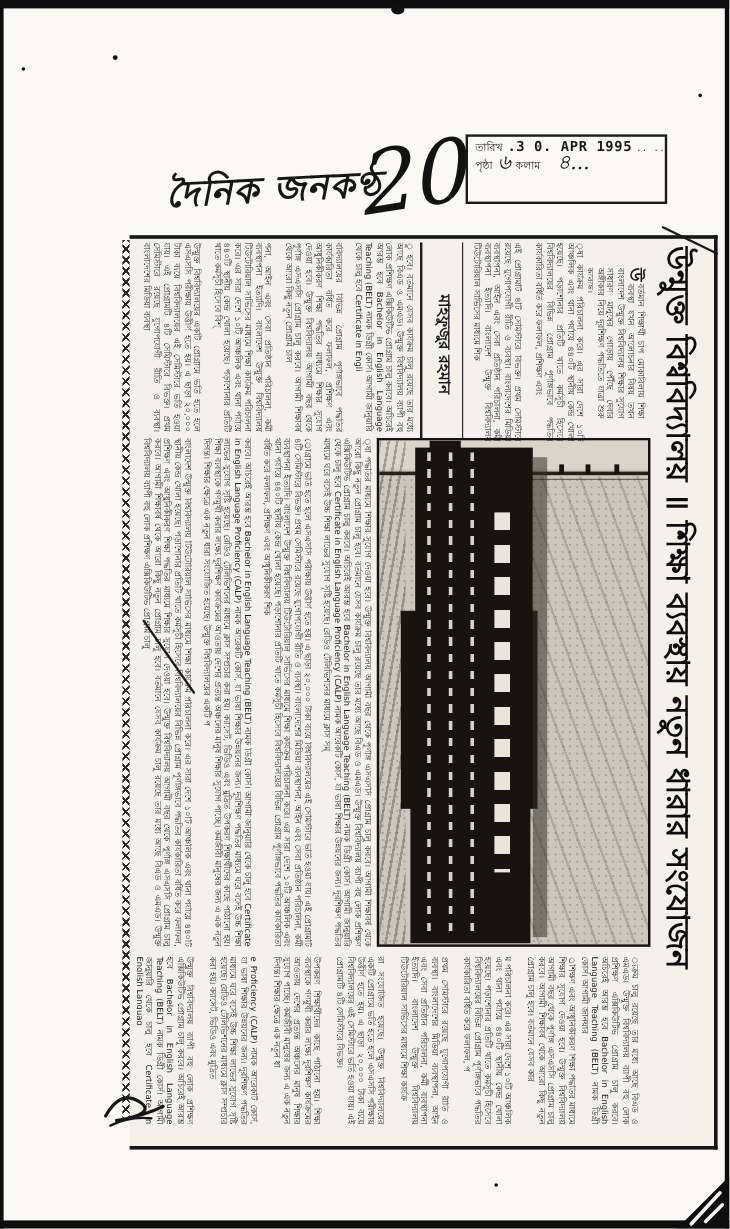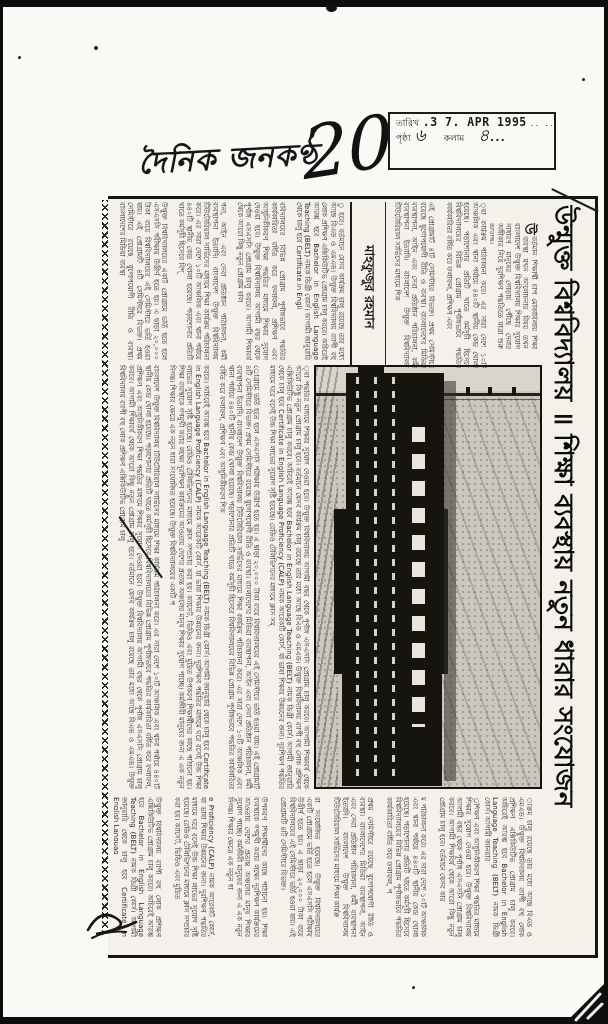--- a/index.html
+++ b/index.html
@@ -85,27 +85,27 @@
   <div class="edge" id="edge-top"></div>
   <div class="edge" id="edge-bottom"></div>
   <div class="edge" id="edge-left"></div>
   <div class="edge" id="edge-right"></div>
 
   <div id="masthead">দৈনিক জনকণ্ঠ</div>
   <div id="hand-number">20</div>
   <div id="stamp">
     <div class="stamp-row">
       <span class="stamp-label">তারিখ</span>
-      <span id="stamp-date-value">.3 7. APR 1995</span>
+      <span id="stamp-date-value">.3 0. APR 1995</span>
       <span class="stamp-dots">.. ..</span>
     </div>
     <div class="stamp-row">
       <span class="stamp-label">পৃষ্ঠা</span>
       <span class="hand">৬</span>
-      <span class="stamp-label" style="margin-left:14px">কলাম</span>
+      <span class="stamp-label" style="">কলাম</span>
       <span class="hand" style="margin-left:10px">৪...</span>
     </div>
   </div>
 
   <div id="torn"></div>
 
   <div id="clipping">
     <div class="rot" id="headline">উন্মুক্ত বিশ্ববিদ্যালয় ॥ শিক্ষা ব্যবস্থায় নতুন ধারার সংযোজন</div>
     <div class="rot" id="byline">মাহফুজুর রহমান</div>
     <div class="rot" id="intro">

